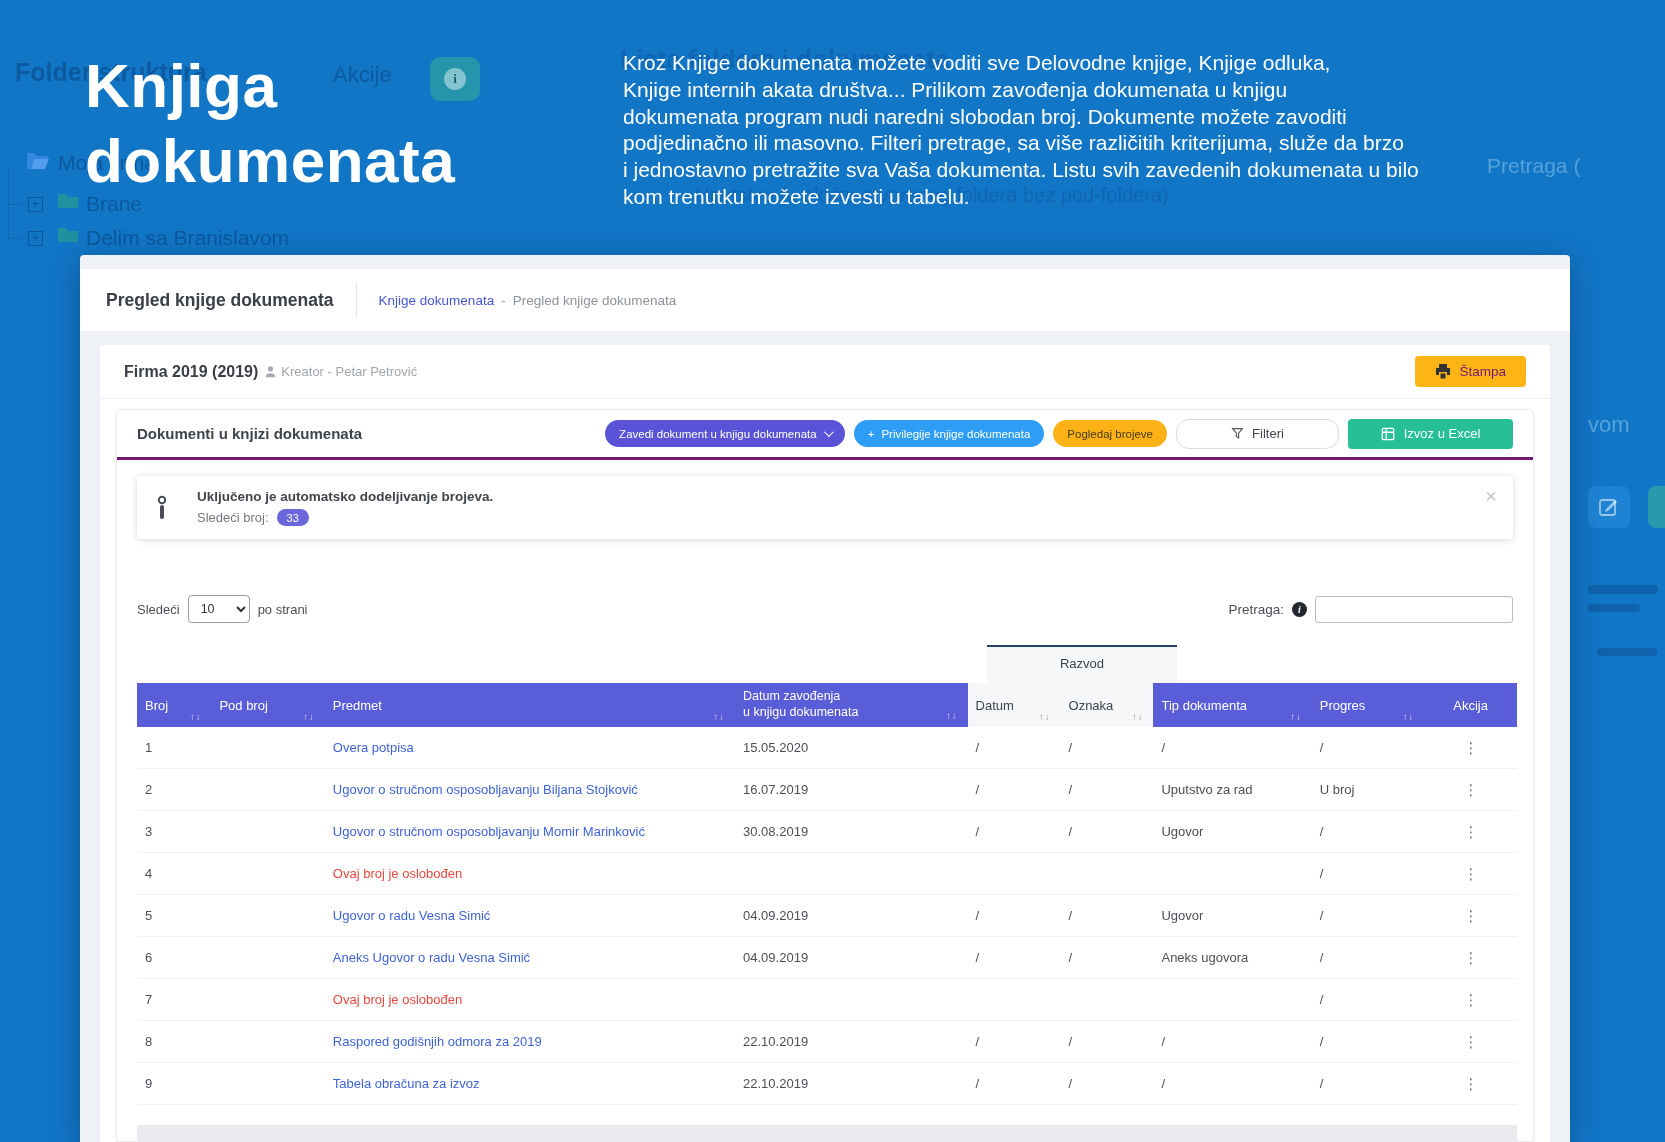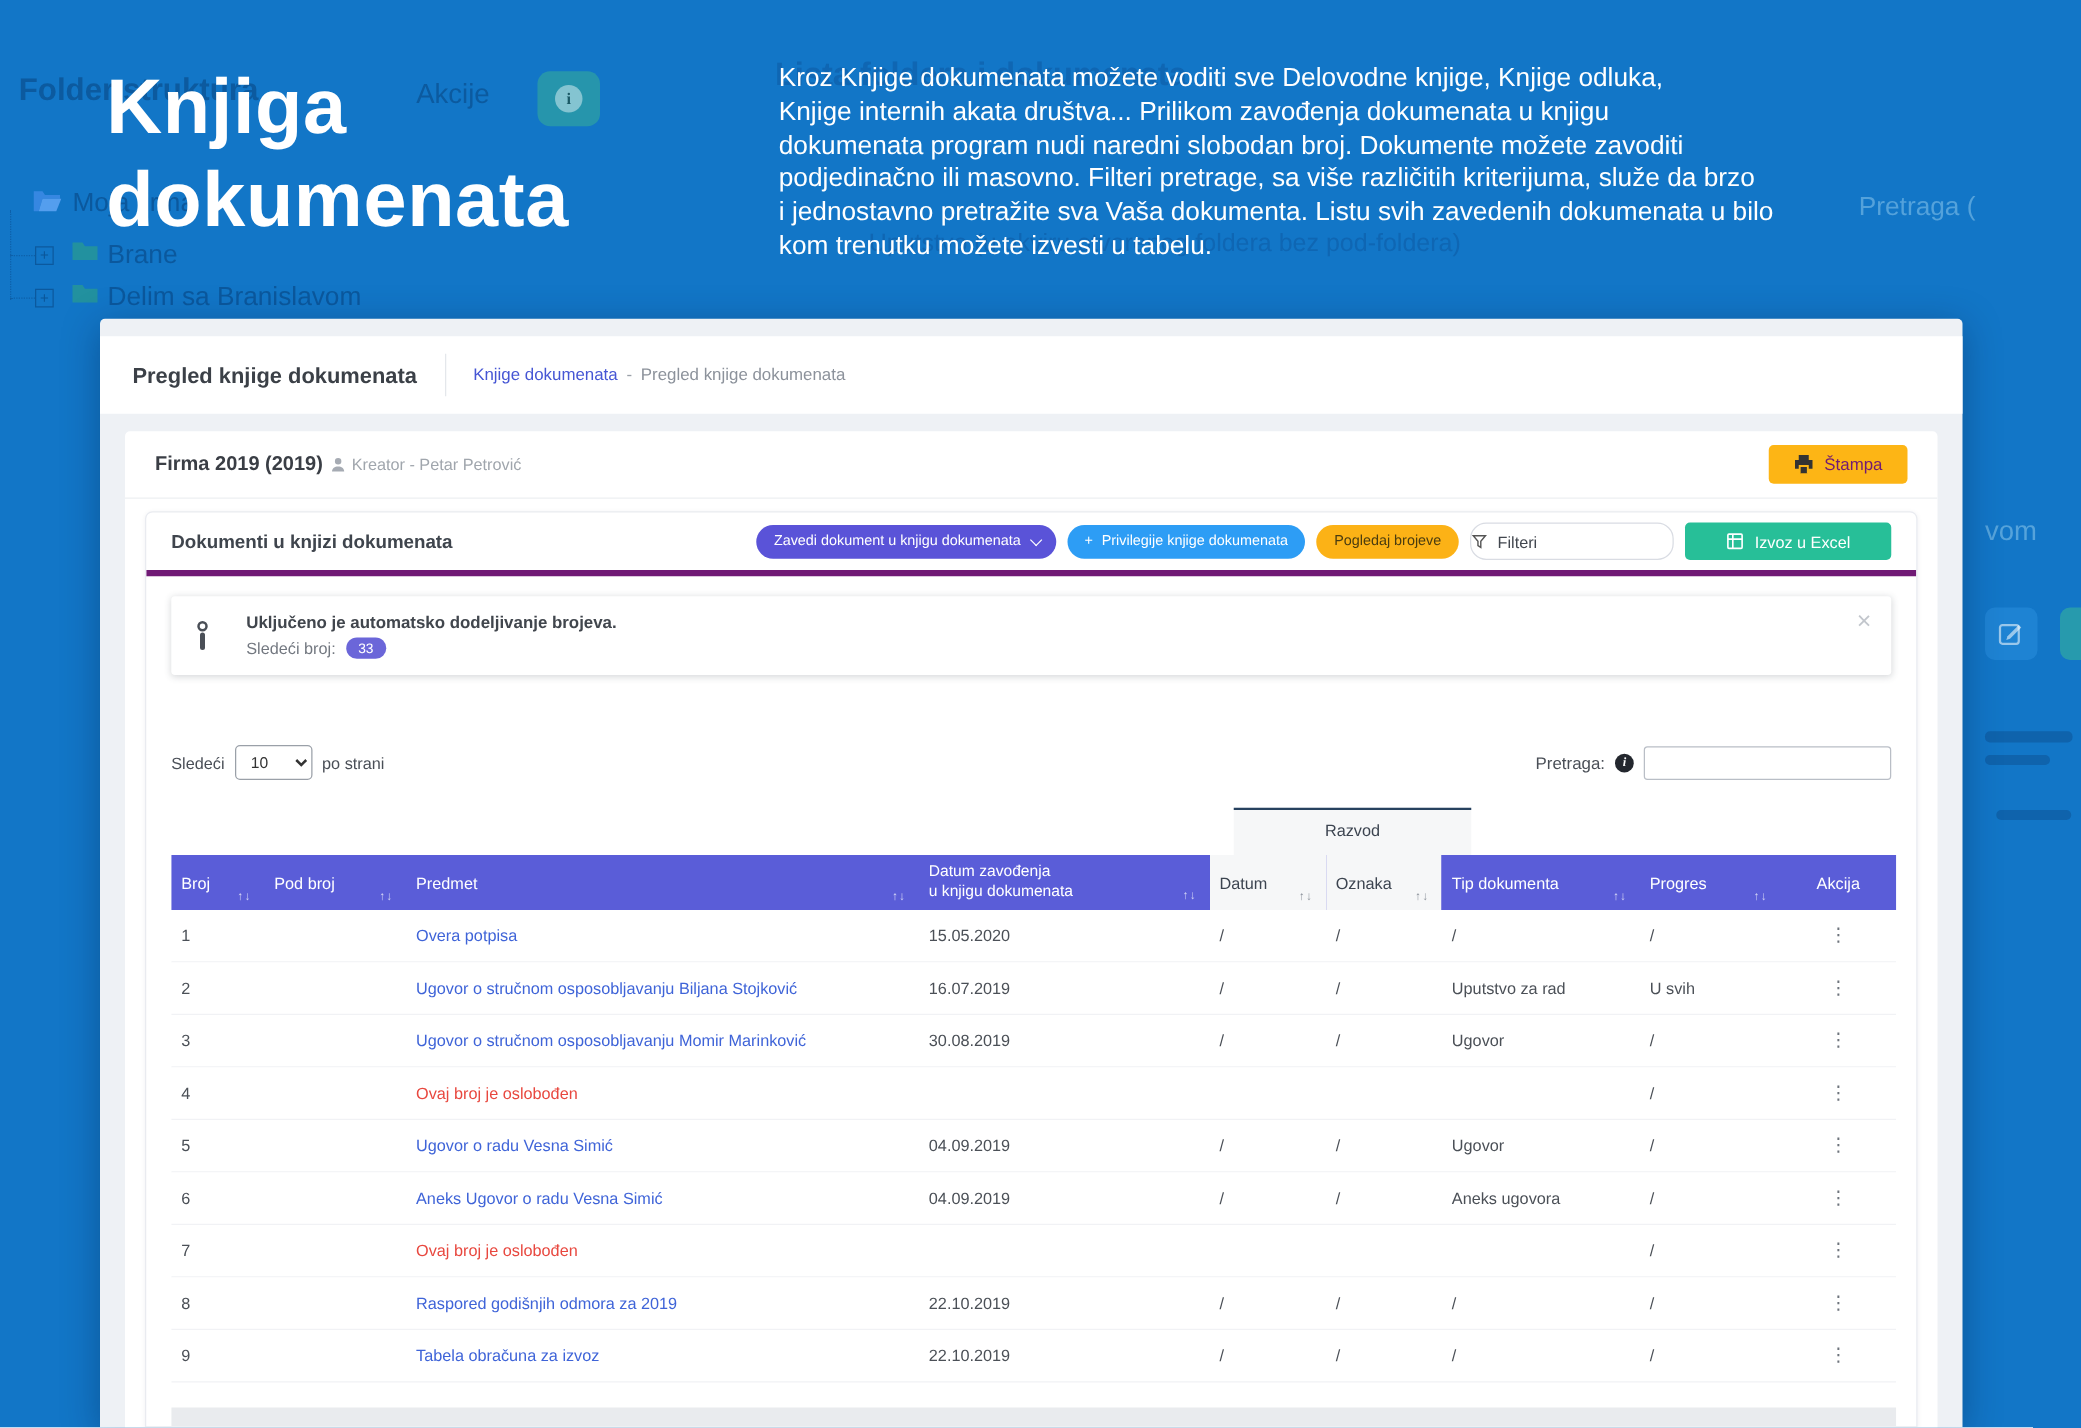--- a/index.html
+++ b/index.html
@@ -39,29 +39,29 @@
   .crumb-sep { font-size:13.5px; color:#9aa0a8; margin:0 7px; }
   .crumb-cur { font-size:13.5px; color:#8c929b; }
 
   .main-card { margin:14px 20px 0; background:#ffffff; border-radius:4px 4px 0 0; flex:1; display:flex; flex-direction:column; overflow:hidden; }
   .book-header { height:54px; padding:0 24px; display:flex; align-items:center; border-bottom:1px solid #edeff2; flex:0 0 auto; }
   .book-name { font-size:16px; font-weight:bold; color:#3a3e45; }
   .book-creator { font-size:13px; color:#a0a6ad; margin-left:6px; display:flex; align-items:center; gap:4px; }
   .btn-print { margin-left:auto; background:#fdb515; border:none; border-radius:4px; padding:8px 20px; font-size:13.5px; color:#701a75; font-family:inherit; display:flex; align-items:center; gap:8px; cursor:pointer; }
 
   .section-card { margin:10px 16px 0; border:1px solid #e9ebf0; border-radius:6px 6px 0 0; box-shadow:0 1px 4px rgba(30,40,60,.06); flex:1; display:flex; flex-direction:column; background:#fff; overflow:hidden; }
-  .section-header { min-height:50px; padding:8px 20px; display:flex; align-items:center; border-bottom:5px solid #701a75; flex:0 0 auto; }
+  .section-header { min-height:50px; padding:8px 20px; display:flex; align-items:center; border-bottom:3px solid #701a75; flex:0 0 auto; }
   .section-title { font-size:15px; font-weight:bold; color:#3f454d; }
   .btn-group { margin-left:auto; display:flex; align-items:center; gap:9px; }
   .pill { border:none; border-radius:15px; height:27px; padding:0 14px; font-size:11.5px; color:#fff; font-family:inherit; display:flex; align-items:center; gap:7px; cursor:pointer; white-space:nowrap; }
   .pill-purple { background:#5a53d8; }
   .pill-blue { background:#2d9df5; }
   .pill-orange { background:#fcb216; color:#4a3c10; }
   .chev { width:7px; height:7px; border-right:1.6px solid #fff; border-bottom:1.6px solid #fff; transform:rotate(45deg) translateY(-2px); display:inline-block; }
-  .btn-filter { background:#fff; border:1px solid #d9dce3; border-radius:13px; height:30px; width:163px; font-size:13px; color:#42474f; font-family:inherit; display:flex; align-items:center; gap:8px; cursor:pointer; }
+  .btn-filter { background:#fff; border:1px solid #d9dce3; border-radius:13px; height:30px; width:163px; font-size:13px; color:#42474f; font-family:inherit; display:flex; align-items:center; justify-content:center; gap:8px; cursor:pointer; }
   .btn-excel { background:#27bf98; border:none; border-radius:4px; height:30px; width:165px; font-size:13px; color:#fff; font-family:inherit; display:flex; align-items:center; justify-content:center; gap:9px; cursor:pointer; }
 
   .alert { margin:16px 20px 0; border-radius:3px; box-shadow:0 1px 6px rgba(50,58,70,.2); padding:13px 46px 13px 18px; position:relative; display:flex; align-items:center; gap:28px; flex:0 0 auto; background:#fff; }
   .alert-line1 { font-size:13.5px; font-weight:bold; color:#41464d; }
   .alert-line2 { margin-top:5px; display:flex; align-items:center; gap:8px; font-size:13px; color:#737880; }
   .badge { background:#6b66d9; color:#fff; font-size:11px; padding:2.5px 10px; border-radius:10px; }
   .alert-close { position:absolute; right:16px; top:10px; color:#c2c6cc; font-size:20px; line-height:20px; background:none; border:none; cursor:pointer; font-family:inherit; }
 
   .controls { margin-top:56px; padding:0 20px; display:flex; align-items:center; flex:0 0 auto; }
   .ctrl-left, .ctrl-right { display:flex; align-items:center; gap:8px; font-size:13px; color:#4a4f57; }
@@ -286,21 +286,21 @@
                 <div class="tcell c9 center"><button class="kebab">⋮</button></div>
               </div>
               <div class="trow">
                 <div class="tcell c1">2</div>
                 <div class="tcell c2"></div>
                 <div class="tcell c3"><a class="doclink">Ugovor o stručnom osposobljavanju Biljana Stojković</a></div>
                 <div class="tcell c4">16.07.2019</div>
                 <div class="tcell c5">/</div>
                 <div class="tcell c6">/</div>
                 <div class="tcell c7">Uputstvo za rad</div>
-                <div class="tcell c8">U svih</div>
+                <div class="tcell c8">U broj</div>
                 <div class="tcell c9 center"><button class="kebab">⋮</button></div>
               </div>
               <div class="trow">
                 <div class="tcell c1">3</div>
                 <div class="tcell c2"></div>
                 <div class="tcell c3"><a class="doclink">Ugovor o stručnom osposobljavanju Momir Marinković</a></div>
                 <div class="tcell c4">30.08.2019</div>
                 <div class="tcell c5">/</div>
                 <div class="tcell c6">/</div>
                 <div class="tcell c7">Ugovor</div>

